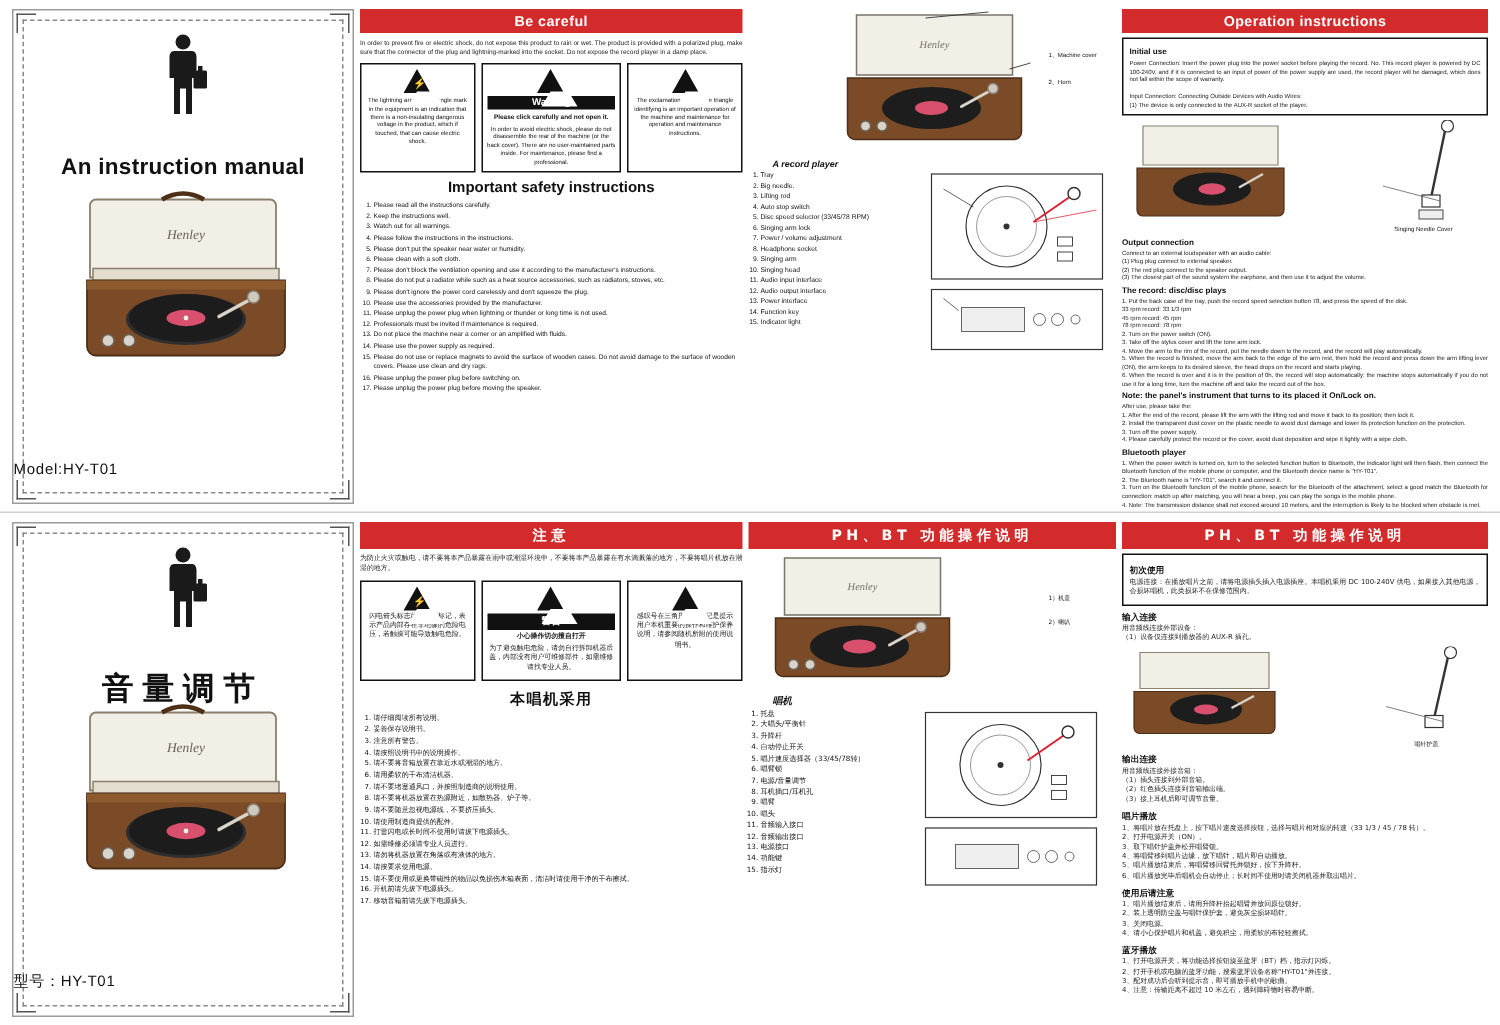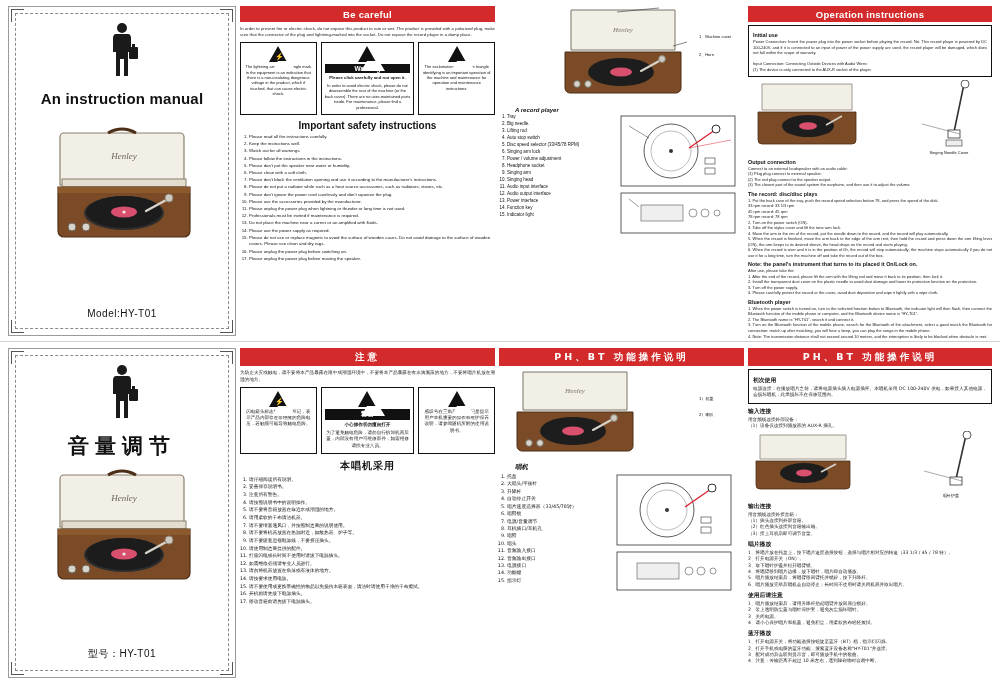--- a/index.html
+++ b/index.html
@@ -18,23 +18,23 @@
 
   
   .cover-inner{position:absolute;left:6px;top:6px;right:6px;bottom:6px;border:1px dashed #8a8a8a;}
   .corner{position:absolute;width:12px;height:12px;border:1px solid #555;}
   .corner.tl{left:2px;top:2px;border-right:none;border-bottom:none;}
   .corner.tr{right:2px;top:2px;border-left:none;border-bottom:none;}
   .corner.bl{left:2px;bottom:2px;border-right:none;border-top:none;}
   .corner.br{right:2px;bottom:2px;border-left:none;border-top:none;}
 
   .cover-person{position:absolute;left:50%;top:14px;transform:translateX(-50%);}
-  .cover-title{position:absolute;top:83px;left:0;width:100%;text-align:center;font-size:15px;font-weight:bold;letter-spacing:.2px;}
+  .cover-title{position:absolute;top:96px;left:0;width:100%;text-align:center;font-size:15px;font-weight:bold;letter-spacing:.2px;}
   .cover-title.cn{font-size:21px;letter-spacing:6px;font-family:"DejaVu Sans",sans-serif;}
-  .cover-model{position:absolute;bottom:16px;left:0;width:100%;text-align:center;font-size:10px;letter-spacing:.5px;}
+  .cover-model{position:absolute;bottom:16px;left:0;width:100%;font-size:10px;letter-spacing:.5px;}
   .cover-img{position:absolute;left:50%;transform:translateX(-50%);top:118px;}
 
   
   .bar{background:#d32b2b;color:#fff;text-align:center;font-size:9.5px;font-weight:bold;padding:2.5px 0;letter-spacing:.3px;}
   .bar.cn{font-family:"DejaVu Sans",sans-serif;letter-spacing:3px;}
   .sub-head{text-align:center;font-size:10px;font-weight:bold;margin:5px 0 3px;}
   .sub-head.cn{font-family:"DejaVu Sans",sans-serif;letter-spacing:1px;}
   .tiny{font-size:4.3px;line-height:1.42;color:#1a1a1a;text-align:justify;}
   .tiny.cn{font-family:"DejaVu Sans",sans-serif;font-size:4.6px;}
   .micro{font-size:4px;line-height:1.38;}

